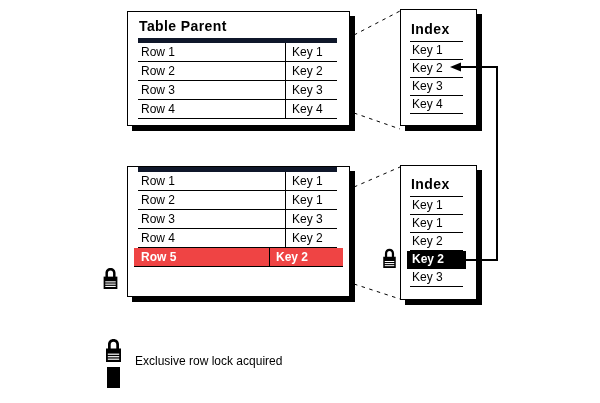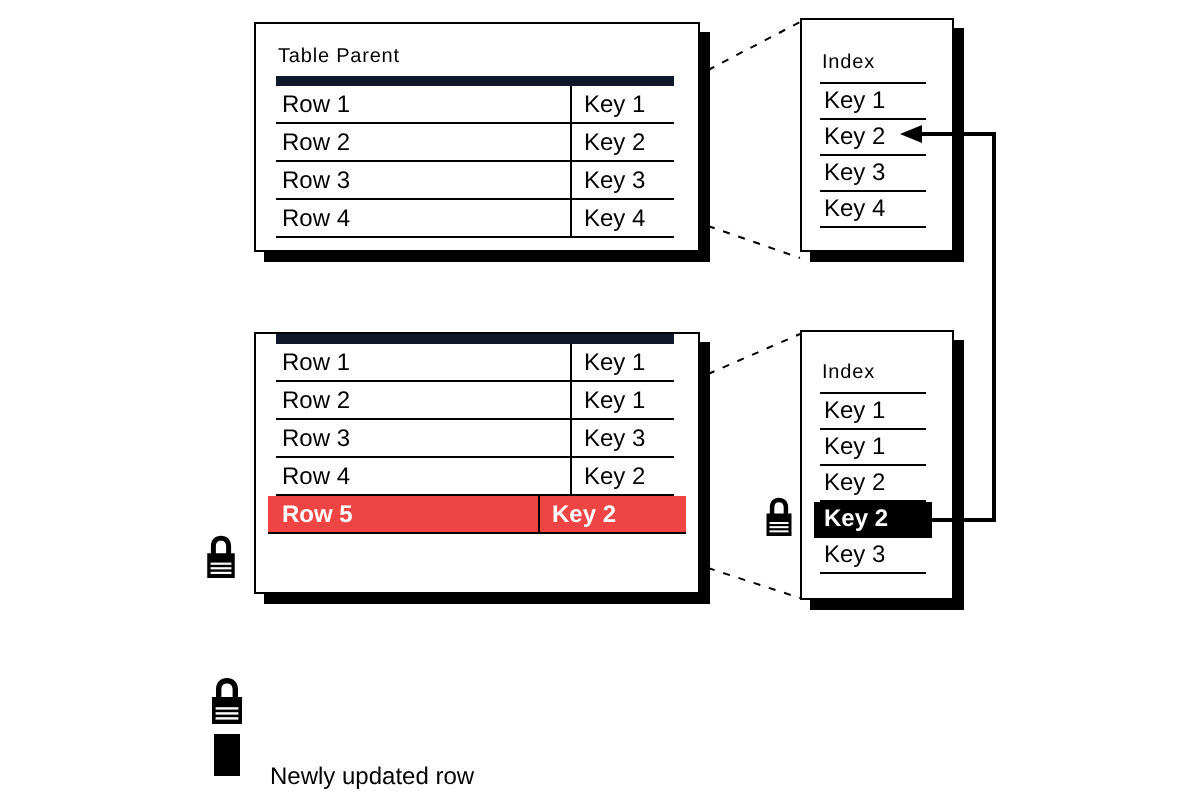--- a/index.html
+++ b/index.html
@@ -16,21 +16,21 @@
     box-shadow:5px 5px 0 #000;
   }
   #parent-table { left:127px; top:11px;  width:223px; height:115px; }
   #child-table  { left:127px; top:166px; width:223px; height:131px; }
   #parent-index { left:400px; top:9px;   width:77px;  height:117px; }
   #child-index  { left:400px; top:165px; width:77px;  height:135px; }
 
   .box-title {
     display:flex; align-items:flex-end; box-sizing:border-box;
     height:26px; padding:0 0 4px 11px;
-    font-size:10px; font-weight:normal; letter-spacing:0.4px;
+    font-size:14px; font-weight:bold; letter-spacing:0.4px;
     white-space:nowrap;
   }
   #parent-index .box-title { height:31px; padding-left:10px; }
   #child-index  .box-title { height:30px; padding-left:10px; }
 
   
   .trows { margin:0 12px 0 10px; border-top:5px solid #0f172a; }
   .trow  {
     display:flex; height:18px; border-bottom:1px solid #000;
     font-size:12px; line-height:18px; white-space:nowrap;
@@ -164,16 +164,16 @@
   <svg class="lock" id="lock-child-row">
       <use href="#lock-shape"></use>
     </svg>
   <svg class="lock" id="lock-index-key">
       <use href="#lock-shape"></use>
     </svg>
 
   <svg class="lock" id="lock-legend">
       <use href="#lock-shape"></use>
     </svg>
+  <div class="legend-label" id="legend-label-lock">Exclusive row lock acquired</div>
   <div id="legend-swatch"></div>
-  <div class="legend-label" id="legend-label-updated">Newly updated row</div>
 
 </div>
 
 </body></html>

